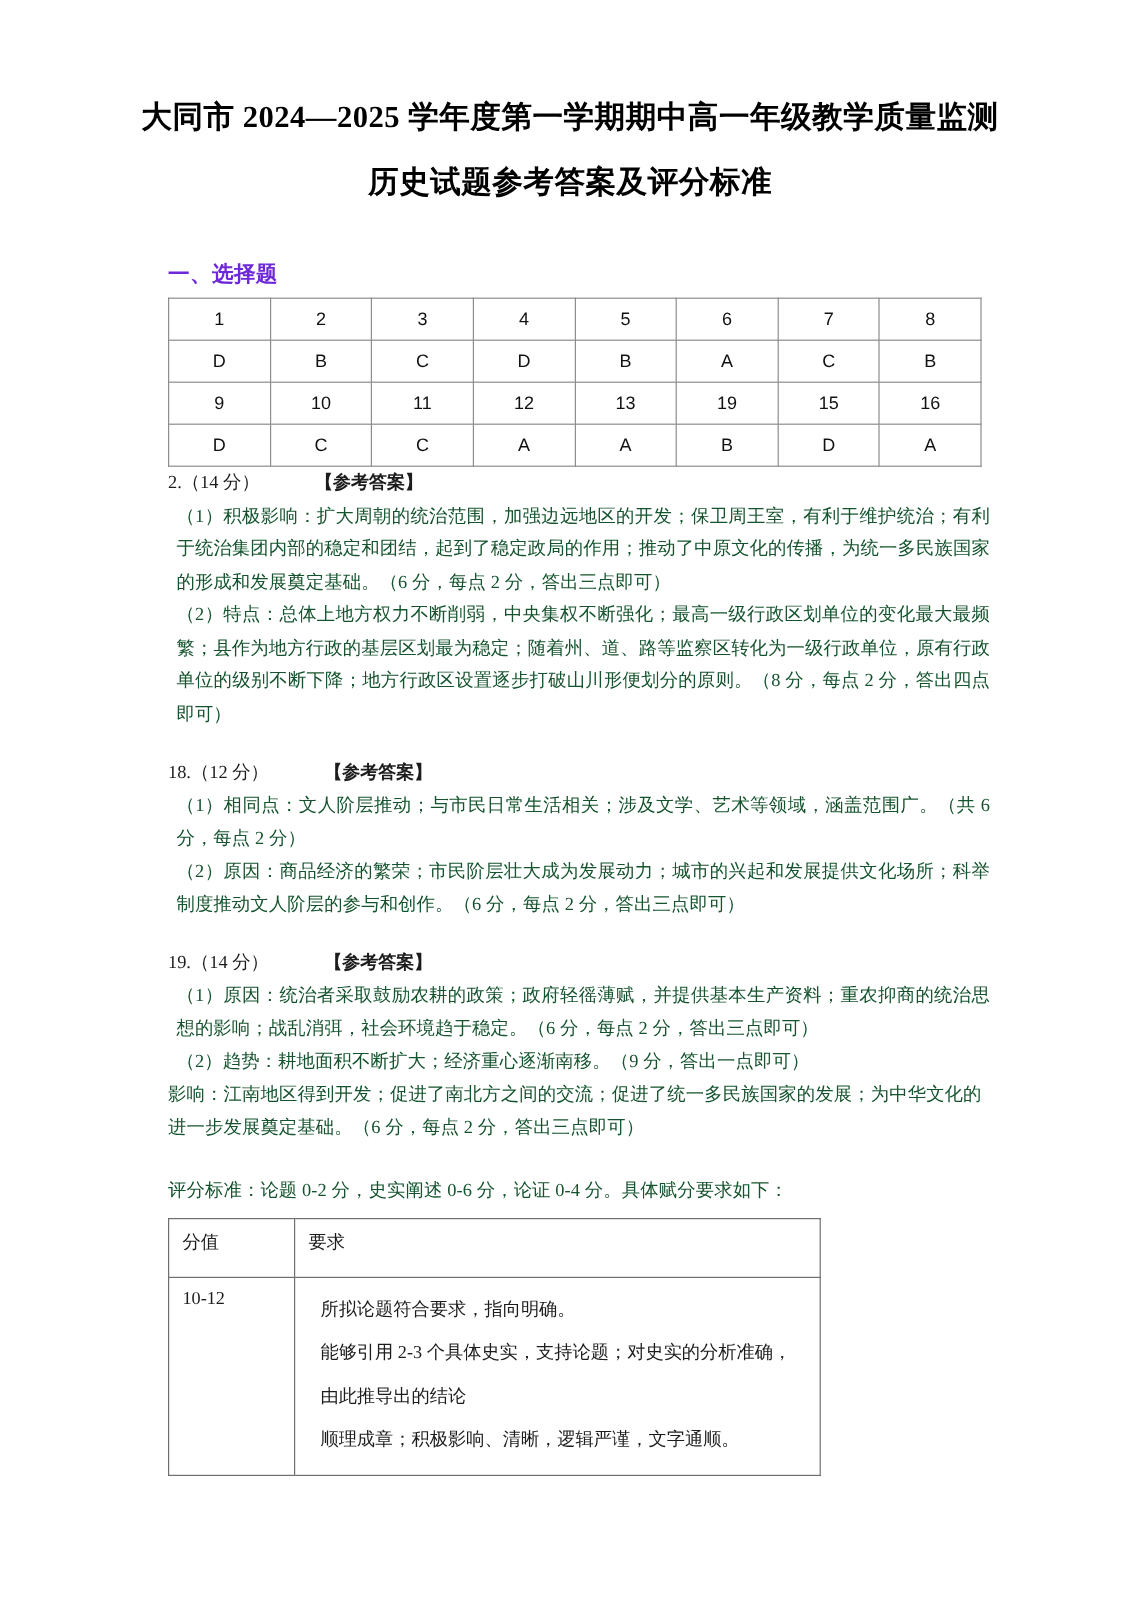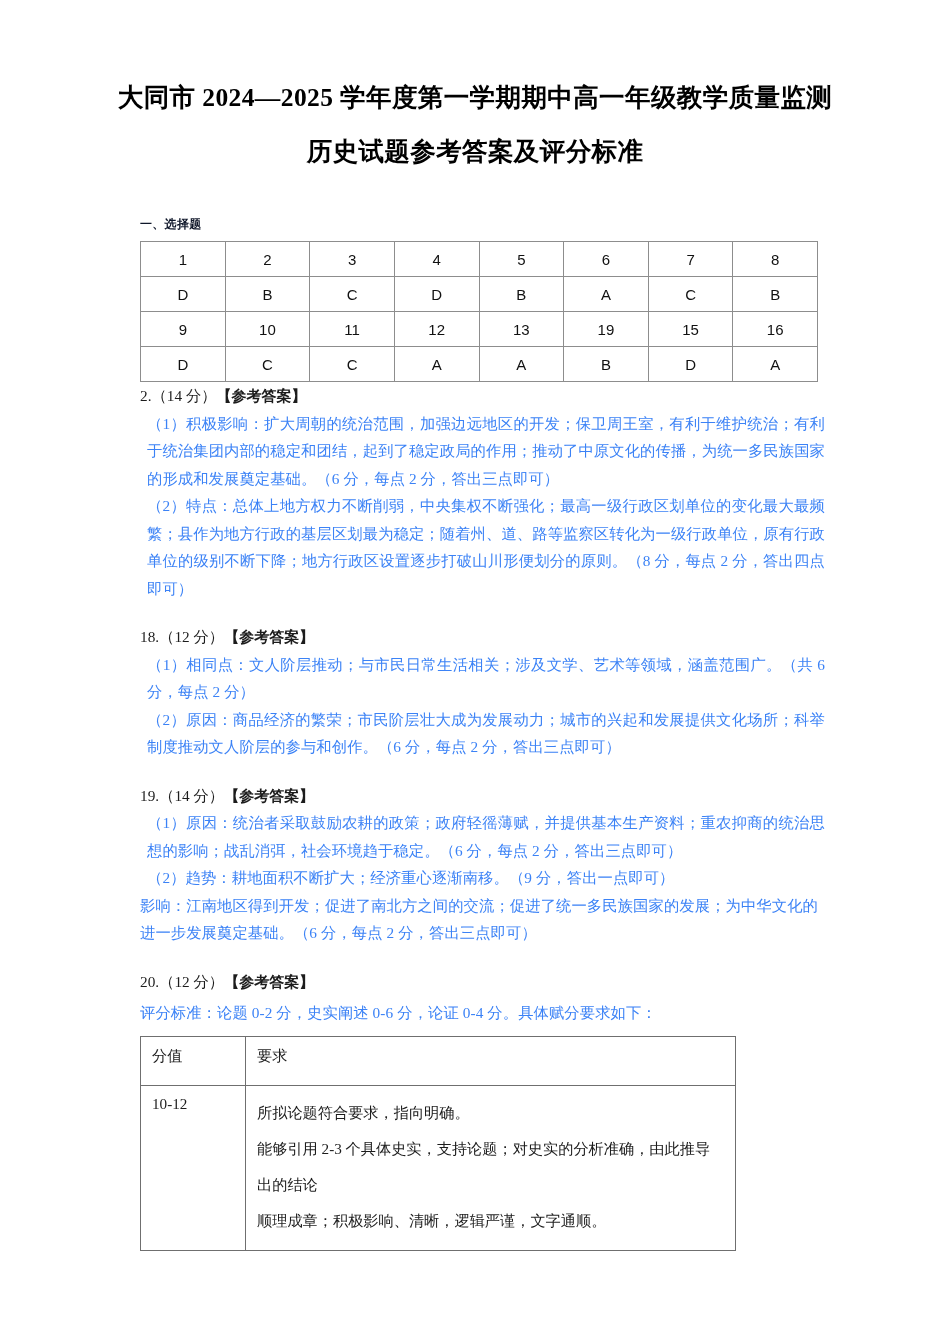--- a/index.html
+++ b/index.html
@@ -37,22 +37,22 @@
     color: #000;
   }
   .title-line.second {
     margin-top: 10px;
   }
 
   
   .section-head {
     font-family: "Liberation Sans", "DejaVu Sans", sans-serif;
     font-weight: bold;
-    font-size: 12px;
-    color: #0f172a;
+    font-size: 18px;
+    color: #6d28d9;
     margin-left: 140px;
     letter-spacing: 0.3px;
   }
   #section-one-head { margin-top: 42px; }
   #section-two-head { margin-top: 22px; margin-bottom: 2px; }
 
   
   .answer-table-wrap {
     margin-left: 140px;
     margin-top: 8px;
@@ -73,50 +73,51 @@
     padding: 0;
   }
 
   
   .para {
     margin-left: 140px;
     width: 678px;
     font-family: "Liberation Serif", "DejaVu Serif", serif;
     font-size: 15.3px;
     line-height: 27.5px;
-    color: #3b82f6;
+    color: #14532d;
     text-align: justify;
     text-justify: inter-ideograph;
     letter-spacing: 0.1px;
   }
   .para.indent { text-indent: 0; padding-left: 7px; }
   .qhead {
     margin-left: 140px;
     width: 678px;
     font-family: "Liberation Serif", "DejaVu Serif", serif;
     font-size: 15.3px;
     line-height: 27.5px;
     color: #1c1c1c;
   }
   .qhead b {
     font-family: "Liberation Sans", "DejaVu Sans", sans-serif;
     font-weight: bold;
     font-size: 15px;
+    margin-left: 46px;
   }
   .gap-block { height: 21px; }
   .gap-small { height: 4px; }
 
   
   .rubric-wrap {
     margin-left: 140px;
     margin-top: 9px;
   }
   table.rubric-table {
     border-collapse: collapse;
-    width: 596px;
+    width: 544px;
     table-layout: fixed;
     font-family: "Liberation Serif", "DejaVu Serif", serif;
   }
   table.rubric-table td {
     border: 1px solid #6f6f6f;
     font-size: 15.2px;
     color: #1c1c1c;
     padding: 9px 11px 11px 11px;
     vertical-align: top;
   }
@@ -124,20 +125,21 @@
   td.rubric-req-head {
     text-align: left;
   }
   td.rubric-score-head, td.rubric-req-head {
     height: 28px;
     padding-top: 10px;
     padding-bottom: 10px;
   }
   .rubric-line {
     line-height: 36px;
+    margin-left: 10px;
   }
 </style>
 </head>
 <body>
 
 <div class="page">
 
   <div class="title-block">
     <div class="title-line">大同市 2024—2025 学年度第一学期期中高一年级教学质量监测</div>
     <div class="title-line second">历史试题参考答案及评分标准</div>
@@ -211,23 +213,20 @@
 
   <div class="qhead">
     <span>19.（14 分）</span><b>【参考答案】</b>
   </div>
   <div class="para indent">（1）原因：统治者采取鼓励农耕的政策；政府轻徭薄赋，并提供基本生产资料；重农抑商的统治思想的影响；战乱消弭，社会环境趋于稳定。（6 分，每点 2 分，答出三点即可）</div>
   <div class="para indent">（2）趋势：耕地面积不断扩大；经济重心逐渐南移。（9 分，答出一点即可）</div>
   <div class="para">影响：江南地区得到开发；促进了南北方之间的交流；促进了统一多民族国家的发展；为中华文化的进一步发展奠定基础。（6 分，每点 2 分，答出三点即可）</div>
 
   <div class="gap-block"></div>
 
-  <div class="qhead">
-    <span>20.（12 分）</span><b>【参考答案】</b>
-  </div>
   <div class="gap-small"></div>
   <div class="para">评分标准：论题 0-2 分，史实阐述 0-6 分，论证 0-4 分。具体赋分要求如下：</div>
 
   <div class="rubric-wrap">
     <table class="rubric-table">
       <tbody>
         <tr>
           <td class="rubric-score-head">分值</td>
           <td class="rubric-req-head">要求</td>
         </tr>

